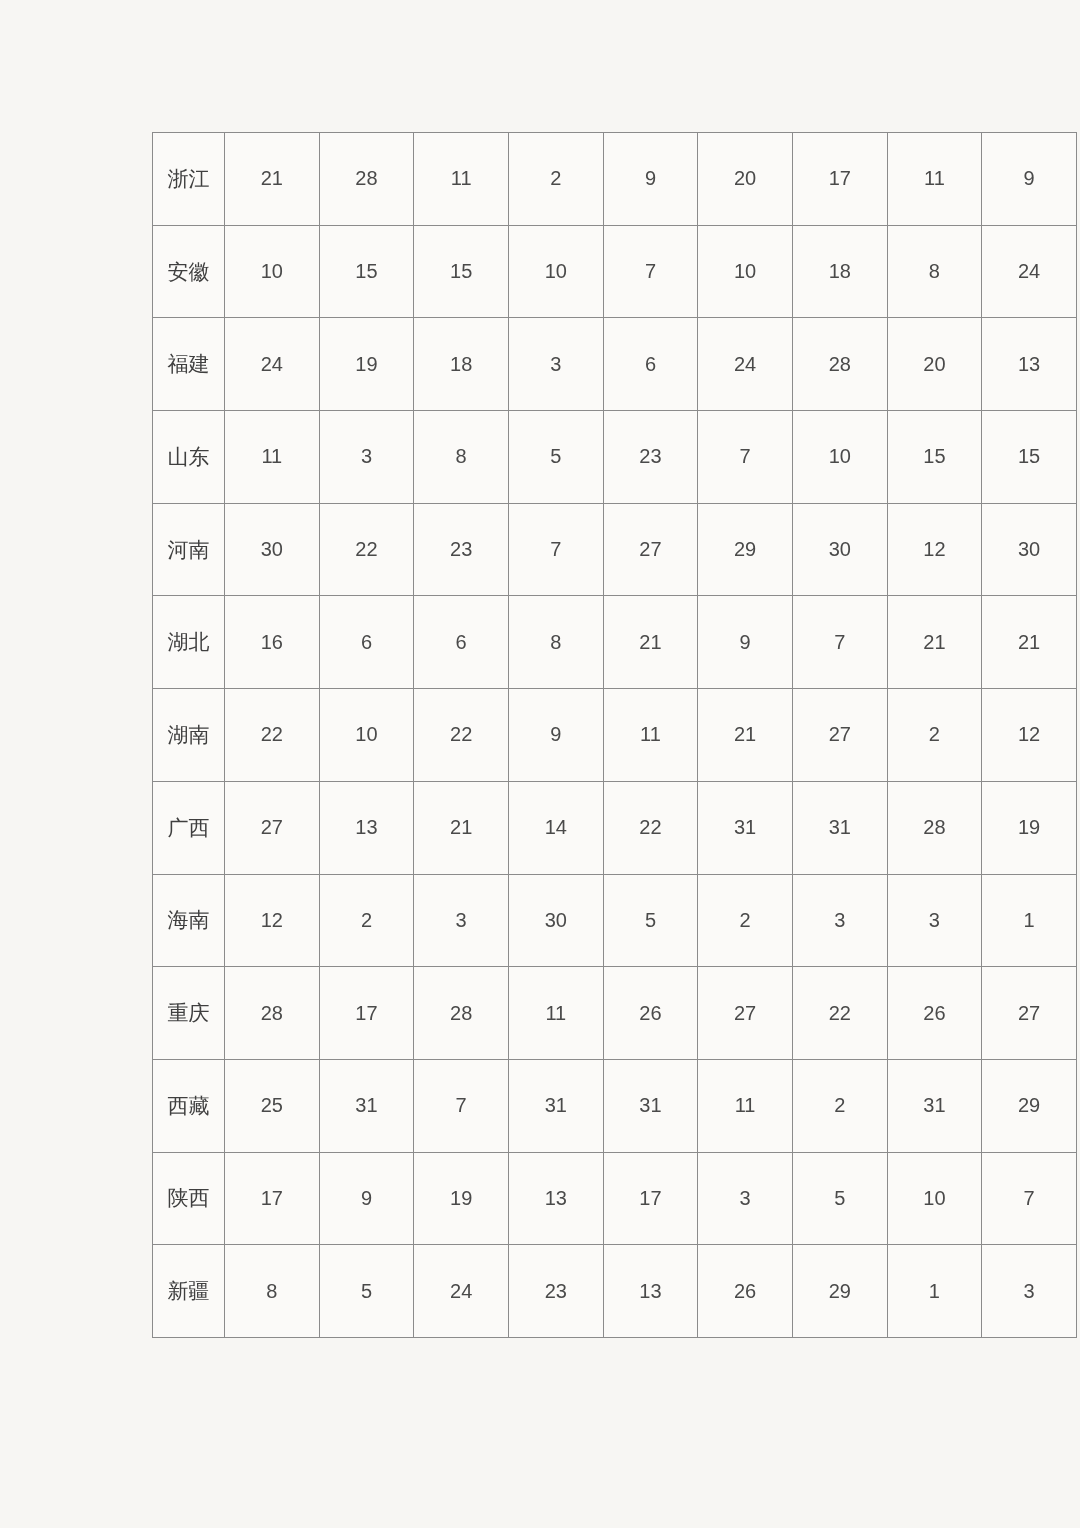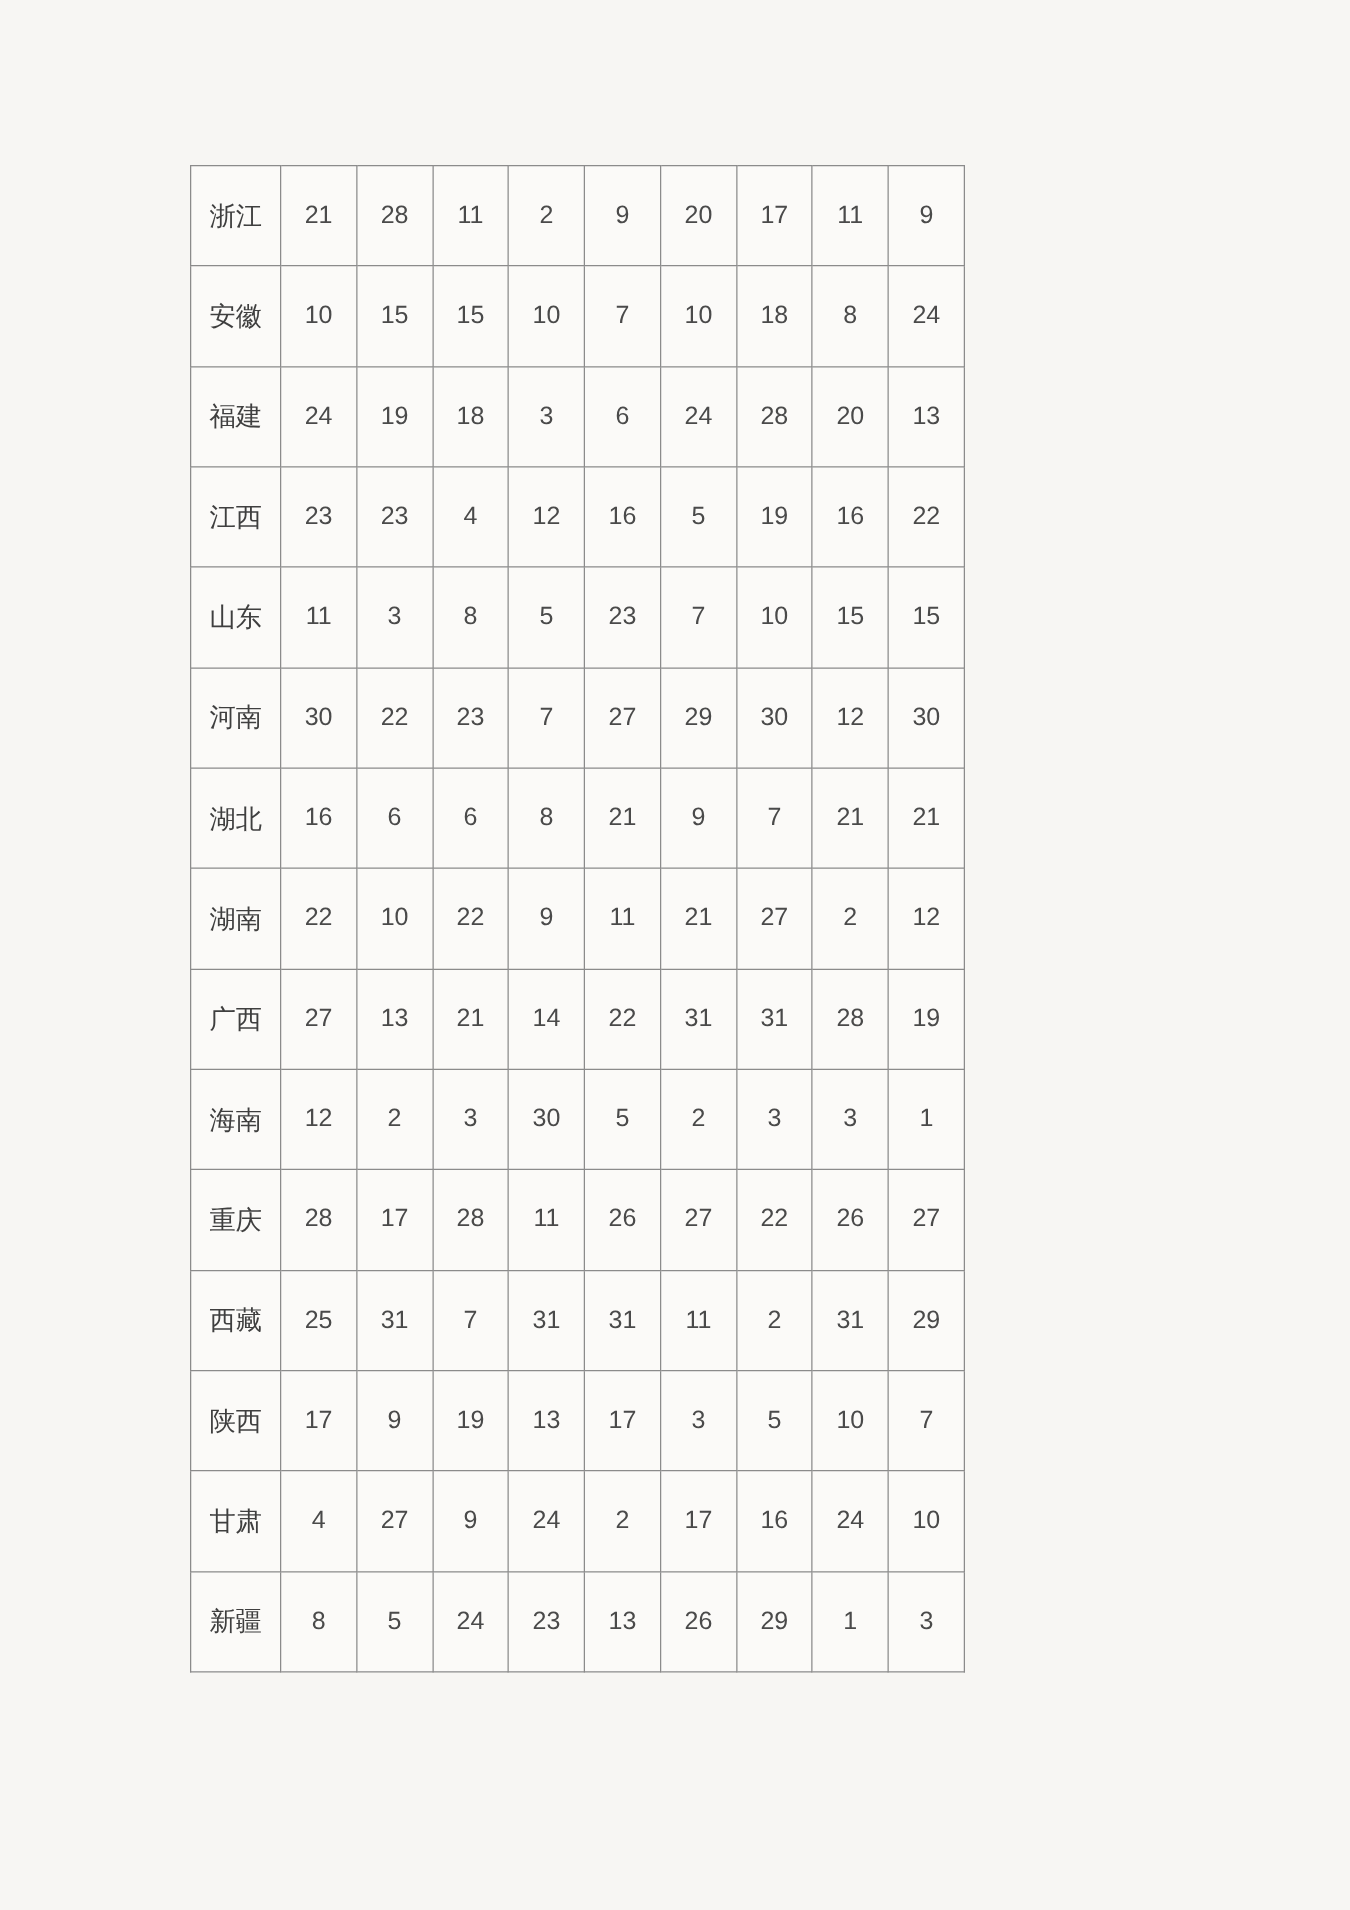--- a/index.html
+++ b/index.html
@@ -11,21 +11,21 @@
     width: 1080px;
     height: 1528px;
     background: #f7f6f3;
     font-family: "Liberation Sans", "DejaVu Sans", sans-serif;
     overflow: hidden;
   }
   table.data-table {
     position: absolute;
     left: 152px;
     top: 132px;
-    width: 620px;
+    width: 925px;
     height: 1206px;
     border-collapse: collapse;
     table-layout: fixed;
   }
   table.data-table td {
     border: 1px solid #8b8b8b;
     text-align: center;
     vertical-align: middle;
     background: #fbfaf8;
     color: #4a4a4a;
@@ -77,32 +77,20 @@
           <td class="value-cell">19</td>
           <td class="value-cell">18</td>
           <td class="value-cell">3</td>
           <td class="value-cell">6</td>
           <td class="value-cell">24</td>
           <td class="value-cell">28</td>
           <td class="value-cell">20</td>
           <td class="value-cell">13</td>
         </tr>
         <tr>
-          <td class="label-cell">江西</td>
-          <td class="value-cell">23</td>
-          <td class="value-cell">23</td>
-          <td class="value-cell">4</td>
-          <td class="value-cell">12</td>
-          <td class="value-cell">16</td>
-          <td class="value-cell">5</td>
-          <td class="value-cell">19</td>
-          <td class="value-cell">16</td>
-          <td class="value-cell">22</td>
-        </tr>
-        <tr>
           <td class="label-cell">山东</td>
           <td class="value-cell">11</td>
           <td class="value-cell">3</td>
           <td class="value-cell">8</td>
           <td class="value-cell">5</td>
           <td class="value-cell">23</td>
           <td class="value-cell">7</td>
           <td class="value-cell">10</td>
           <td class="value-cell">15</td>
           <td class="value-cell">15</td>
@@ -195,32 +183,20 @@
           <td class="label-cell">陕西</td>
           <td class="value-cell">17</td>
           <td class="value-cell">9</td>
           <td class="value-cell">19</td>
           <td class="value-cell">13</td>
           <td class="value-cell">17</td>
           <td class="value-cell">3</td>
           <td class="value-cell">5</td>
           <td class="value-cell">10</td>
           <td class="value-cell">7</td>
-        </tr>
-        <tr>
-          <td class="label-cell">甘肃</td>
-          <td class="value-cell">4</td>
-          <td class="value-cell">27</td>
-          <td class="value-cell">9</td>
-          <td class="value-cell">24</td>
-          <td class="value-cell">2</td>
-          <td class="value-cell">17</td>
-          <td class="value-cell">16</td>
-          <td class="value-cell">24</td>
-          <td class="value-cell">10</td>
         </tr>
         <tr>
           <td class="label-cell">新疆</td>
           <td class="value-cell">8</td>
           <td class="value-cell">5</td>
           <td class="value-cell">24</td>
           <td class="value-cell">23</td>
           <td class="value-cell">13</td>
           <td class="value-cell">26</td>
           <td class="value-cell">29</td>

